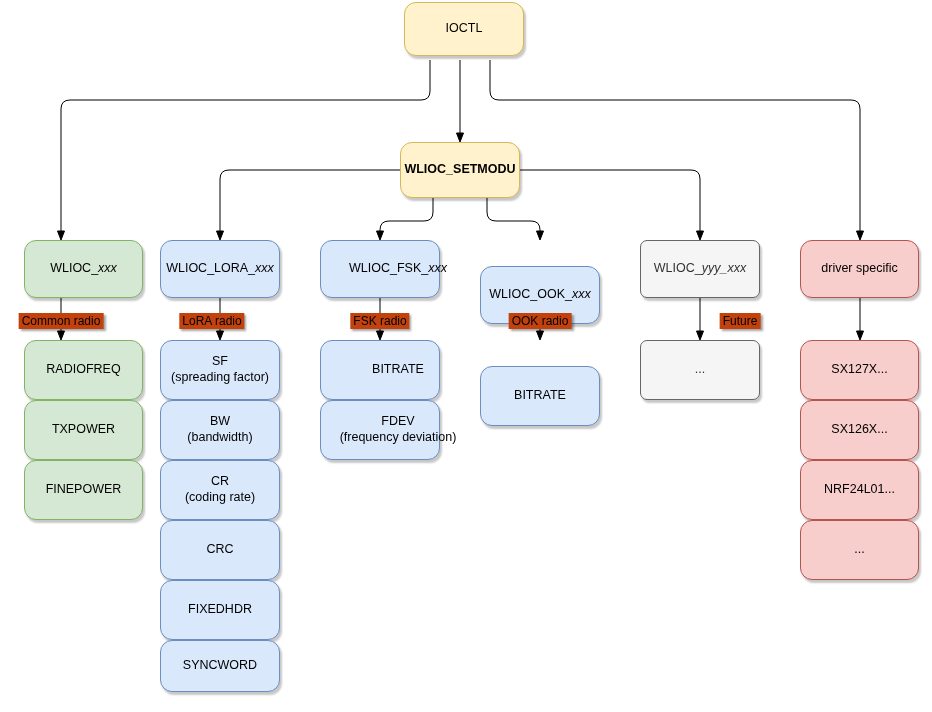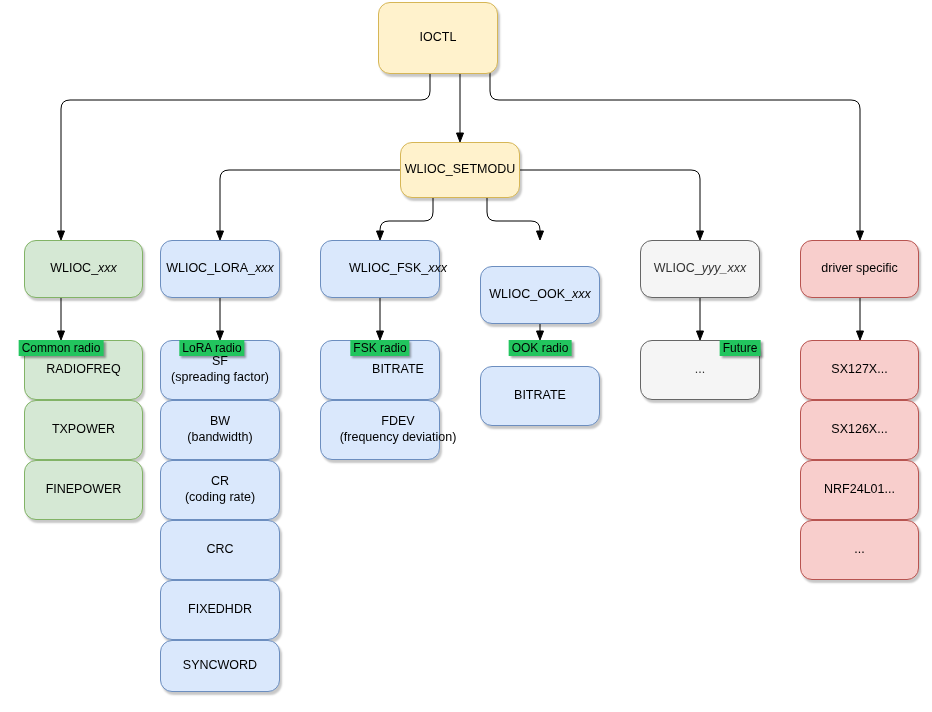--- a/index.html
+++ b/index.html
@@ -19,37 +19,36 @@
     box-shadow:2px 3px 2px rgba(0,0,0,0.22);
   }
   .node .t { display:block; white-space:nowrap; }
   .node .t:empty { display:none; }
   .node i { font-style:italic; }
   
   .cx0 { left:2px;   width:119px;margin-left:22px; }
   .cx1 { left:160px; width:120px; }
   .cx2 { left:320px; width:120px;padding-left:36px; }
   .cx3 { left:480px; width:120px;margin-top:26px; }
-  .cx4 { left:640px; width:120px; }
+  .cx4 { left:640px; width:120px;border-radius:7px; }
   .cx5 { left:800px; width:119px; }
   .hdr { top:240px; height:58px; }
   .k0 { top:340px; height:60px; }
   .k1 { top:400px; height:60px; }
   .k2 { top:460px; height:60px; }
   .k3 { top:520px; height:60px; }
   .k4 { top:580px; height:60px; }
   .k5 { top:640px; height:52px; }
-  .root-box { left:378px; top:2px;   width:120px; height:72px; }
-  .hub-box  { left:400px; top:142px; width:120px; height:56px; }
+  .root-box { left:404px; top:2px;   width:120px; height:54px; }
+  .hub-box  { left:400px; top:142px; width:120px; height:56px;font-weight:bold; }
   .edge-label {
     position:absolute; z-index:3; top:313px;
-    background:#22c55e; color:#000000; font-size:12px; line-height:16px;
+    background:#c2410c; color:#000000; font-size:12px; line-height:16px;
     padding:0 3px; transform:translateX(-50%); white-space:nowrap;
     box-shadow:2px 2px 2px rgba(0,0,0,0.35);
-    margin-top:27px;
   }
 </style>
 </head>
 <body>
 
 <div class="canvas">
 
   <svg class="edges" width="932" height="712">
 
     <path class="wire" d="M430,60 V91 Q430,100 421,100 H70 Q61,100 61,109 V231"></path>

